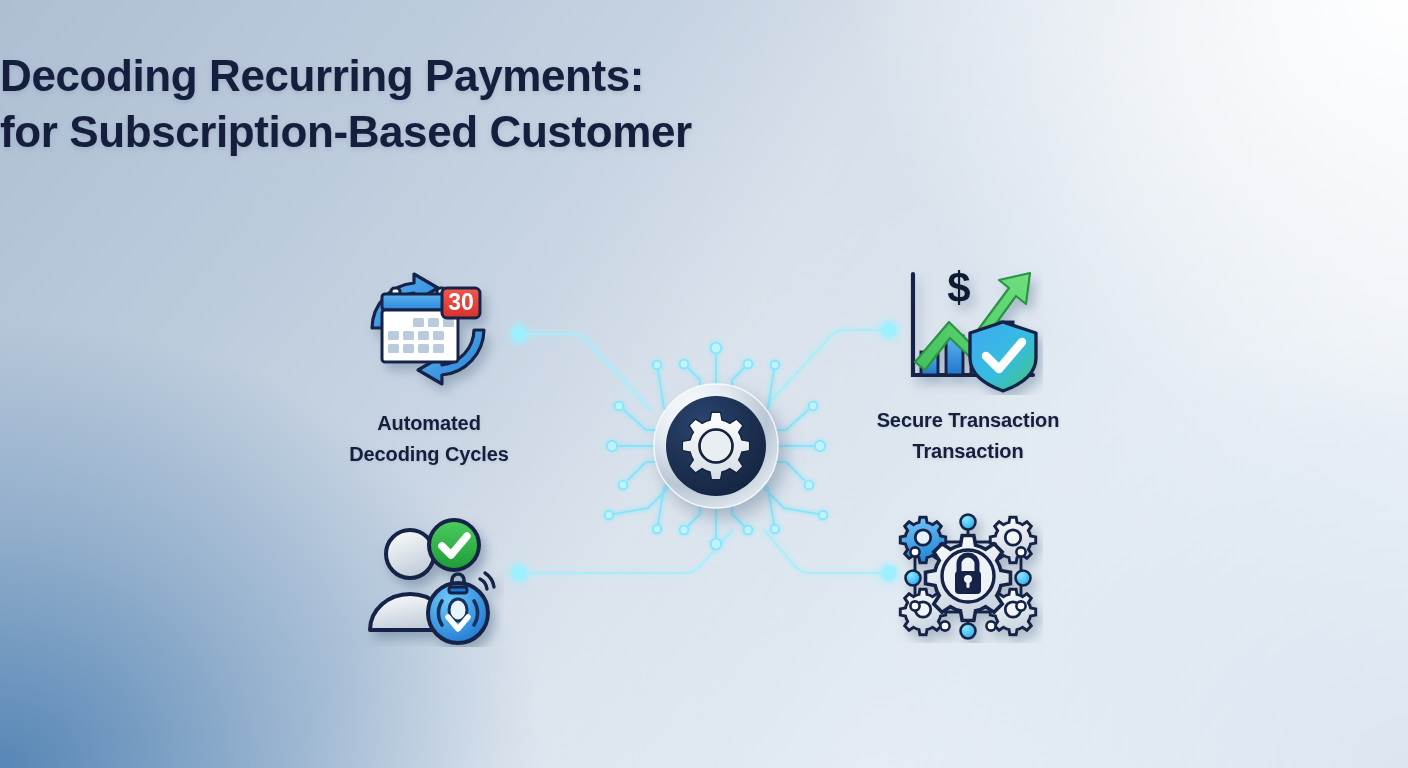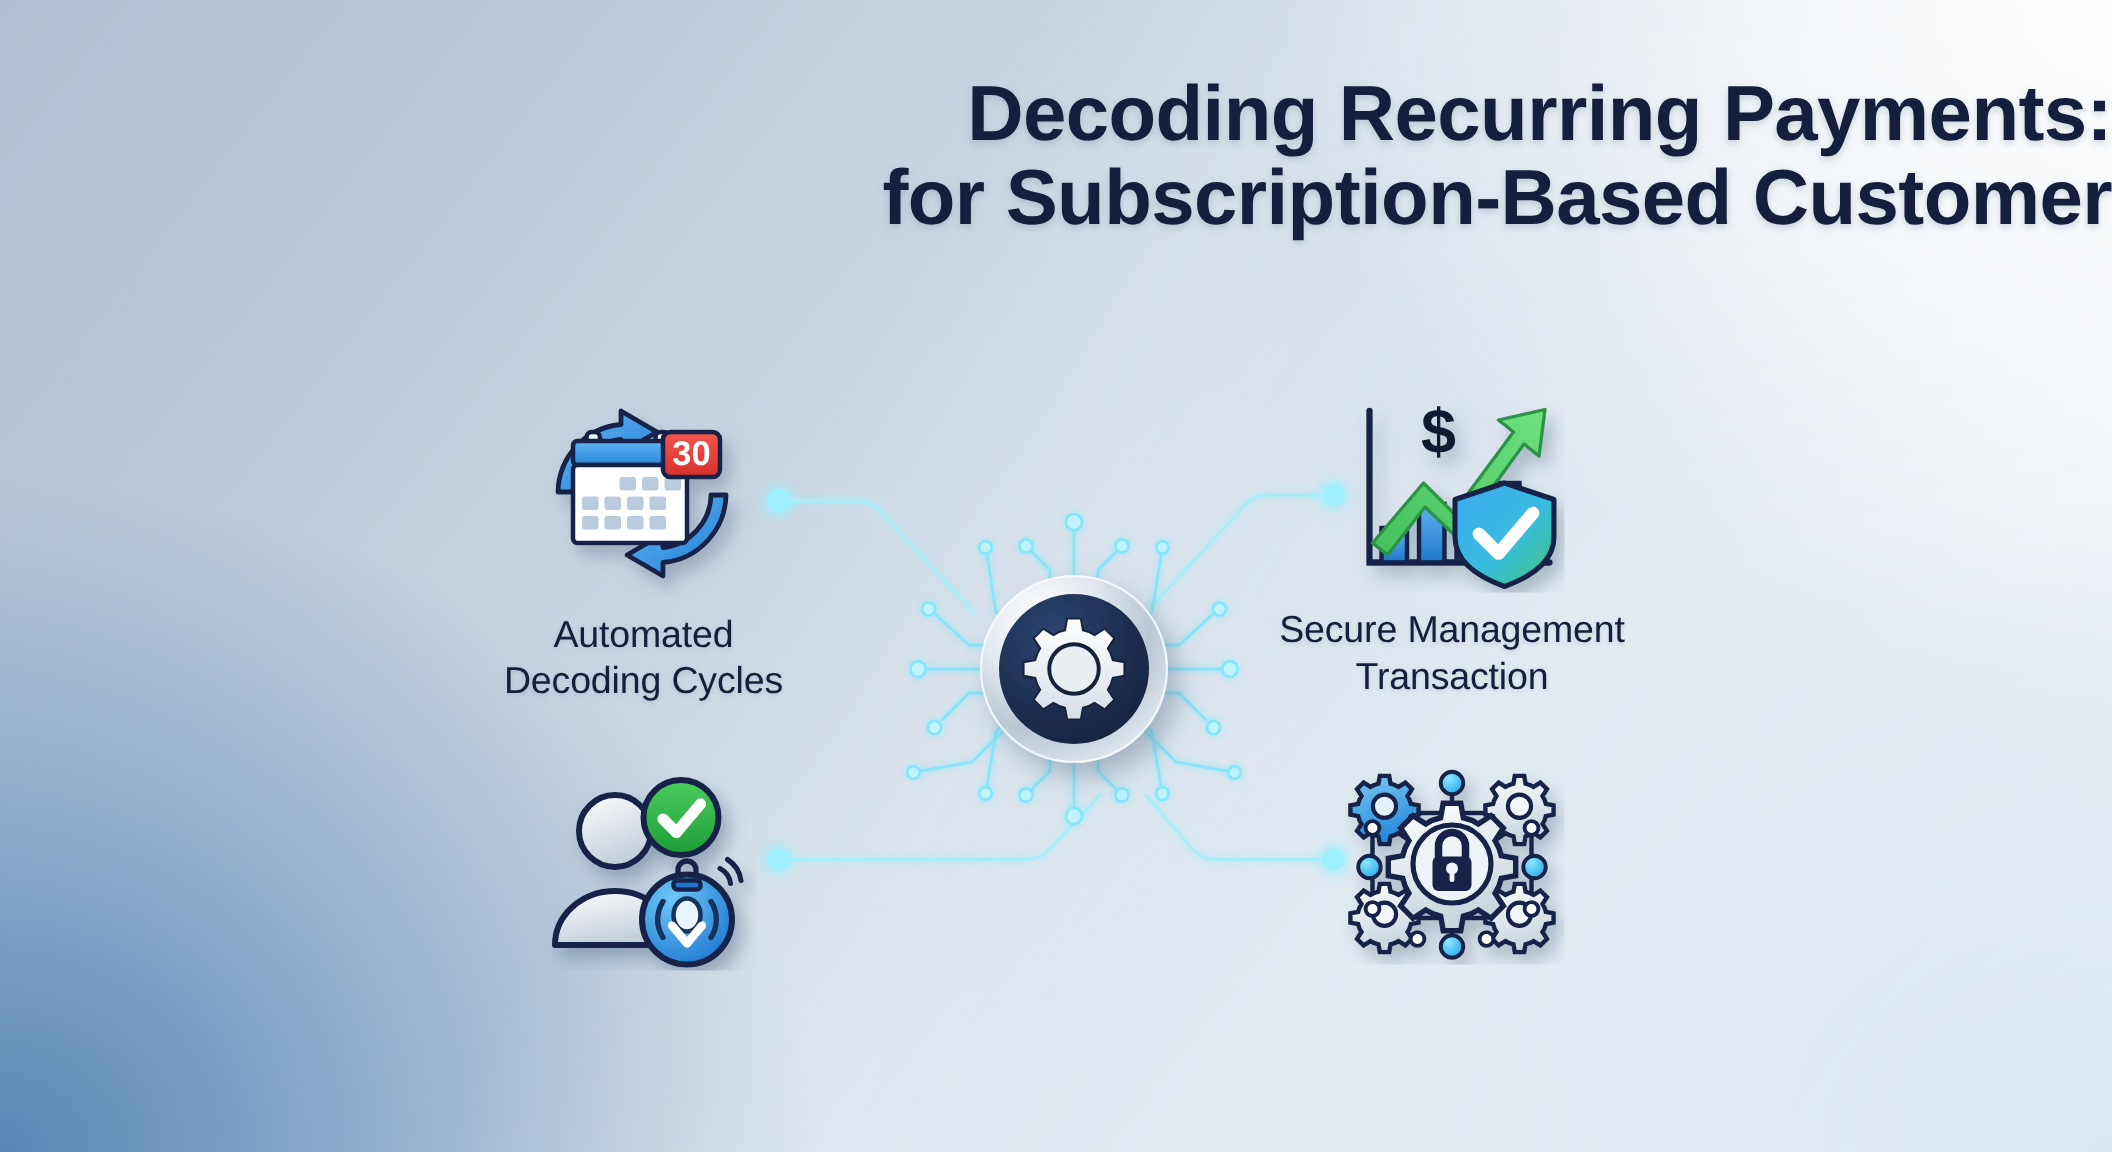--- a/index.html
+++ b/index.html
@@ -31,24 +31,24 @@
       linear-gradient(118deg, rgba(255,255,255,0.0) 38%, rgba(255,255,255,0.16) 50%, rgba(255,255,255,0.0) 63%);
     pointer-events: none;
   }
 
   
   .title-block {
     position: absolute;
     left: 0;
     top: 48px;
     width: 1408px;
-    text-align: right;
+    text-align: left;
     color: #151e3c;
     font-weight: bold;
-    font-size: 52px;
+    font-size: 44px;
     line-height: 56px;
     letter-spacing: -0.4px;
     text-shadow: 0 2px 5px rgba(120,140,165,0.35);
   }
   .title-line { display: block; white-space: nowrap; }
 
   
   .layer {
     position: absolute;
     left: 0; top: 0;
@@ -64,23 +64,23 @@
   }
   .feature .icon-wrap {
     height: 135px;
     display: flex;
     align-items: flex-end;
     justify-content: center;
   }
   .feature .cap {
     margin-top: 10px;
     color: #151e3c;
-    font-size: 25px;
+    font-size: 20px;
     line-height: 31px;
-    font-weight: normal;
+    font-weight: bold;
     letter-spacing: -0.1px;
     text-shadow: 0 1px 3px rgba(130,150,175,0.30);
   }
 
   #feat-billing   { left: 279px; top: 263px; }
   #feat-secure    { left: 818px; top: 260px; }
   #feat-customer  { left: 279px; top: 512px; }
   #feat-flexible  { left: 818px; top: 508px; }
 
   
@@ -332,21 +332,21 @@
           <text x="66" y="42" text-anchor="middle" font-family="Liberation Sans, sans-serif" font-size="42" font-weight="bold" fill="#111a30">$</text>
 
           <g>
             <path d="M110,62 L143,73 L143,98 Q143,119 110,131 Q77,119 77,98 L77,73 Z" fill="url(#shieldG)" stroke="#132446" stroke-width="3.4" stroke-linejoin="round"></path>
             <path d="M93,96 L106,109 L129,82" fill="none" stroke="#ffffff" stroke-width="8.5" stroke-linecap="round" stroke-linejoin="round"></path>
           </g>
         </g>
       </svg>
     </div>
     <div class="cap">
-      <span>Secure Management</span><br>
+      <span>Secure Transaction</span><br>
       <span>Transaction</span>
     </div>
   </div>
 
   <div class="feature" id="feat-customer">
     <div class="icon-wrap">
       <svg width="150" height="130" viewBox="0 0 150 130">
         <defs>
           <linearGradient id="personG" x1="0" y1="0" x2="0.4" y2="1">
             <stop offset="0%" stop-color="#ffffff"></stop>

